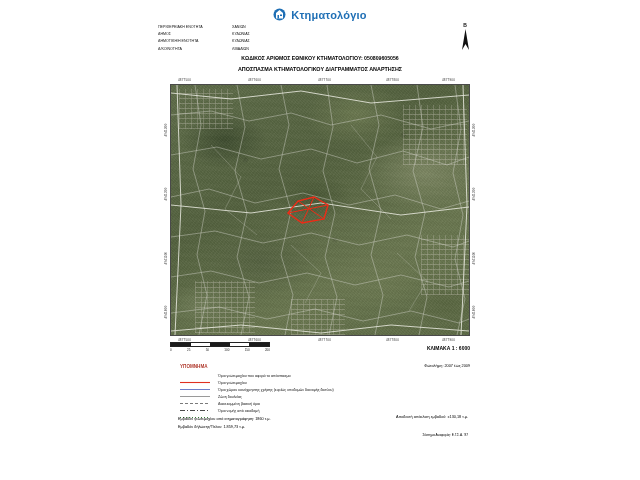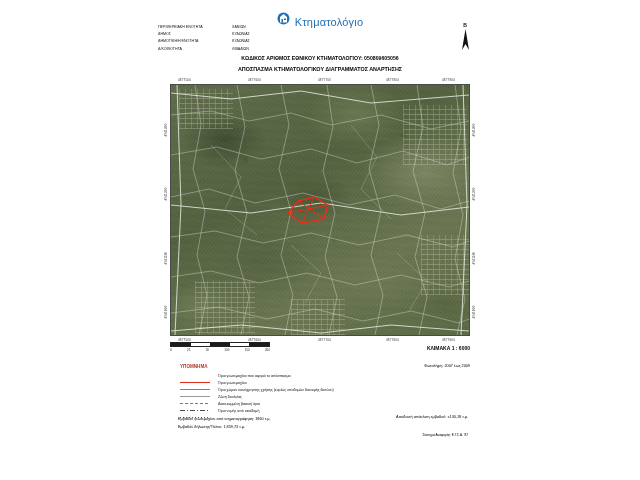--- a/index.html
+++ b/index.html
@@ -26,23 +26,22 @@
     top: 8px;
     display: flex;
     align-items: center;
     justify-content: center;
     gap: 5px;
   }
   .brand-logo svg { display: block; }
   .brand-text {
     color: #1f6fb5;
     font-size: 11px;
-    font-weight: normal;
+    font-weight: bold;
     letter-spacing: .2px;
-    margin-top: 8px;
   }
   .admin-block {
     position: absolute;
     left: 158px;
     top: 24px;
     font-size: 3.6px;
     line-height: 7.2px;
     color: #111;
   }
   .admin-row { display: flex; }

